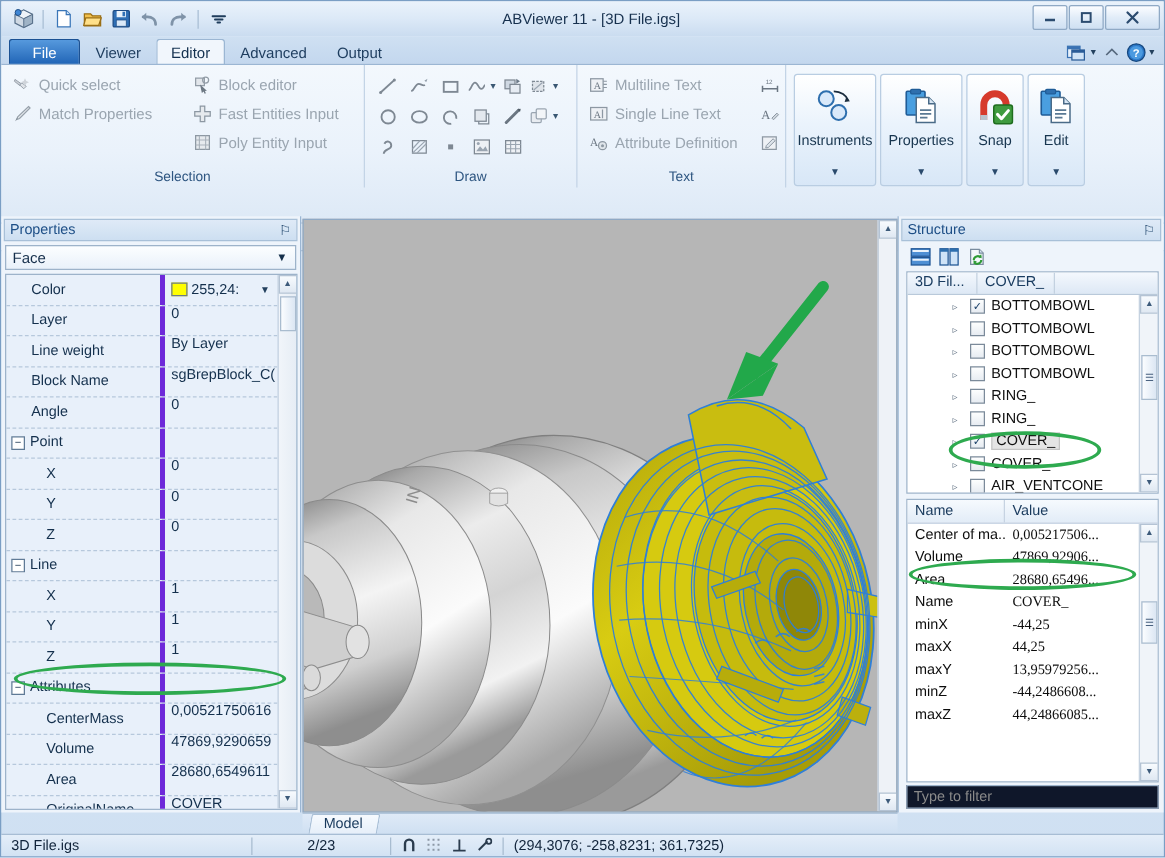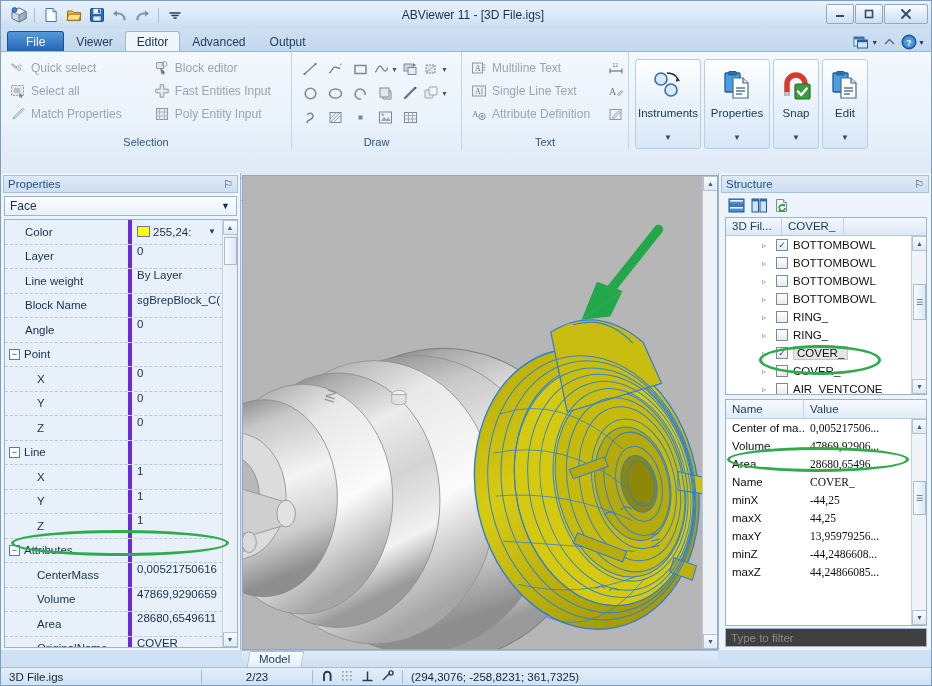--- a/index.html
+++ b/index.html
@@ -414,21 +414,21 @@
   .pt-hdr { height: 19px; display: flex; background: linear-gradient(180deg,#f6fafe,#e2ecf7); border-bottom: 1px solid #bbcade; font-size: 11.5px; color: #18395c; }
   .pt-hdr .h1 { width: 78px; padding: 0 0 0 6px; line-height: 18px; border-right: 1px solid #c6d3e2; }
   .pt-hdr .h2 { flex: 1; padding-left: 6px; line-height: 18px; }
   .pt-body { flex: 1; position: relative; overflow: hidden; }
   .ptrow { display: flex; height: 18px; align-items: center; font-size: 11.5px; color: #0d0d0d; }
   .ptrow .c1 { width: 78px; flex: none; padding-left: 6px; white-space: nowrap; overflow: hidden; }
   .ptrow .c2 { flex: 1; padding-left: 6px; white-space: nowrap; overflow: hidden; font-family: Liberation Serif, serif; }
   .filterbox {
     height: 19px; margin: 2px 4px 3px 6px;
     border: 1px solid #9db3ca;
-    background: #404040;
+    background: #0f172a;
     display: flex; align-items: center;
     padding: 0 5px;
     font-size: 11.5px; color: #8a8a8a;
   }
 
   
   .modelbar {
     position: absolute;
     left: 241px; right: 213px; bottom: 18px;
     height: 17px;
@@ -576,30 +576,20 @@
         <div class="bigcol" style="width:150px;">
           <div class="bigitem">
             <span class="ico">
               <svg width="16" height="16" viewBox="0 0 16 16">
                 <path d="M2 3.5 7 7l-1 1.6L1.5 5z" fill="#c9ced4" stroke="#9aa3ad" stroke-width="0.8"></path>
                 <path d="M7.5 6.3 11 9l-2 2-3.2-3z" fill="#dfe3e8" stroke="#9aa3ad" stroke-width="0.8"></path>
                 <path d="M10 2.5l1 2.2 2.2 1-2.2 1-1 2.2-1-2.2-2.2-1 2.2-1z" fill="#cfd4da"></path>
               </svg>
             </span>
             <span>Quick select</span>
-          </div>
-          <div class="bigitem">
-            <span class="ico">
-              <svg width="16" height="16" viewBox="0 0 16 16">
-                <rect x="1.5" y="2.5" width="12" height="10" fill="#e3e7ec" stroke="#8f99a4" stroke-width="1" stroke-dasharray="2 1.4"></rect>
-                <rect x="4" y="5" width="6" height="5" fill="#b9c2cc"></rect>
-                <path d="M9.5 9.5 13 13l-1.4.3.6 1.6-1 .4-.7-1.6-1.1 1z" fill="#6f7a86"></path>
-              </svg>
-            </span>
-            <span>Select all</span>
           </div>
           <div class="bigitem">
             <span class="ico">
               <svg width="16" height="16" viewBox="0 0 16 16">
                 <path d="M12.8 2.2 14 3.4 5.6 11.8 3.4 12.6 4.2 10.4z" fill="#e7ebef" stroke="#97a1ab" stroke-width="1"></path>
                 <path d="M3.4 12.6 1.8 14.2 4.2 10.4z" fill="#7d8892"></path>
               </svg>
             </span>
             <span>Match Properties</span>
           </div>

